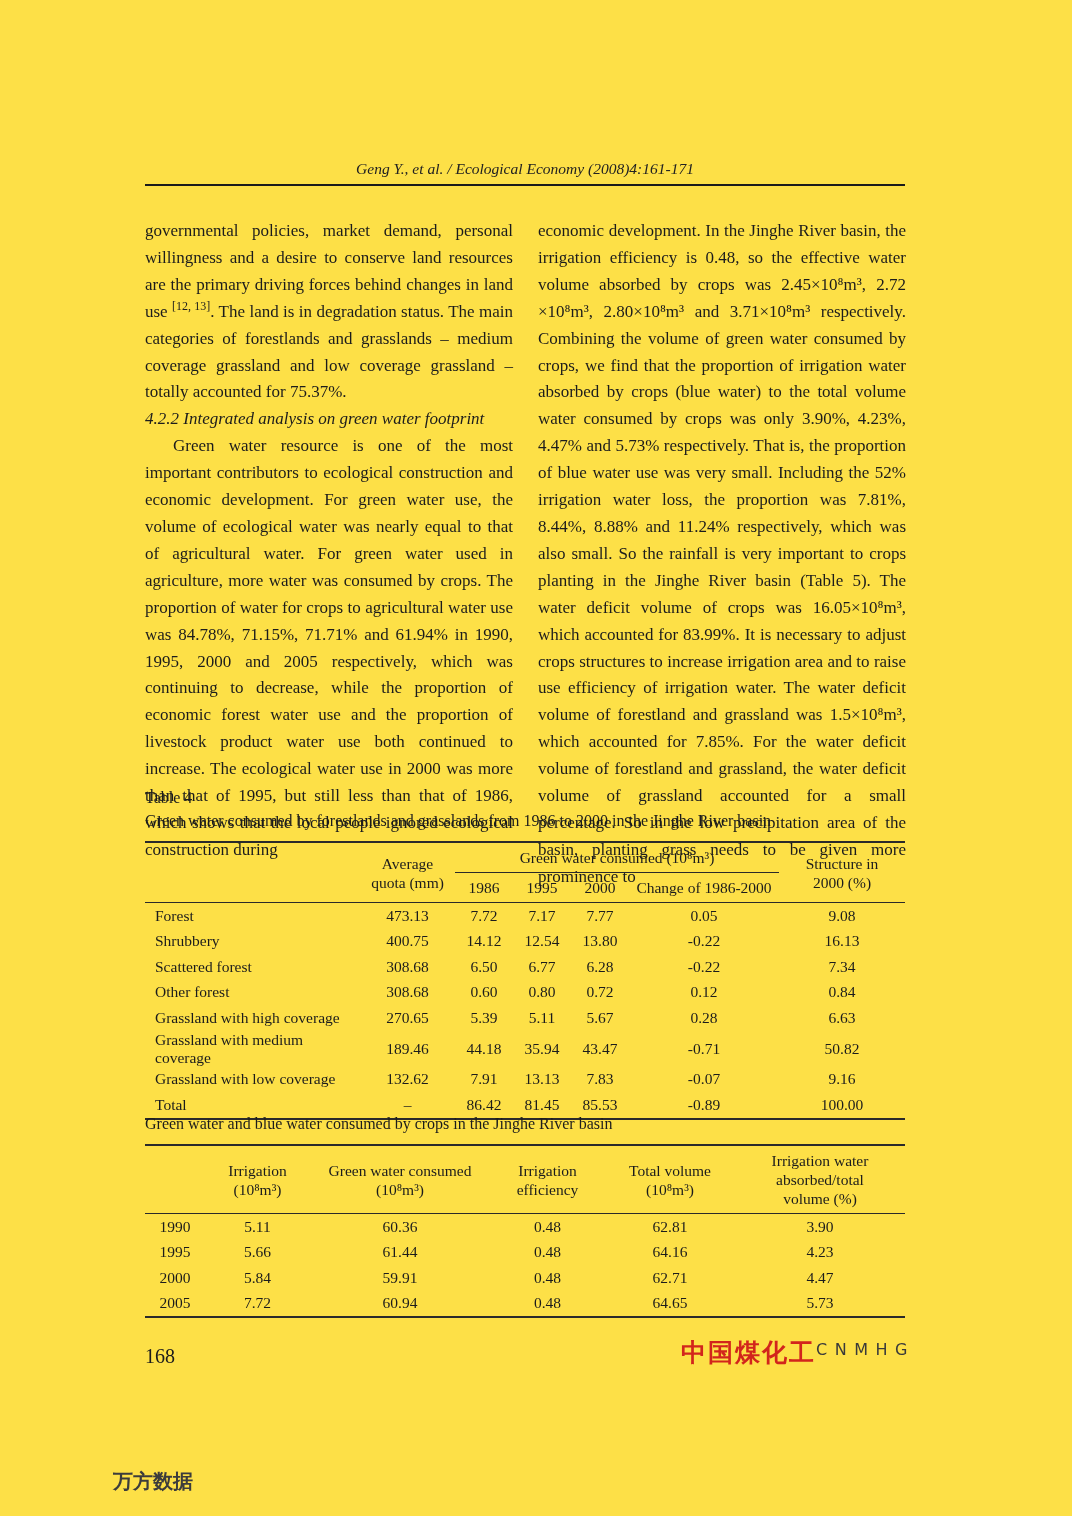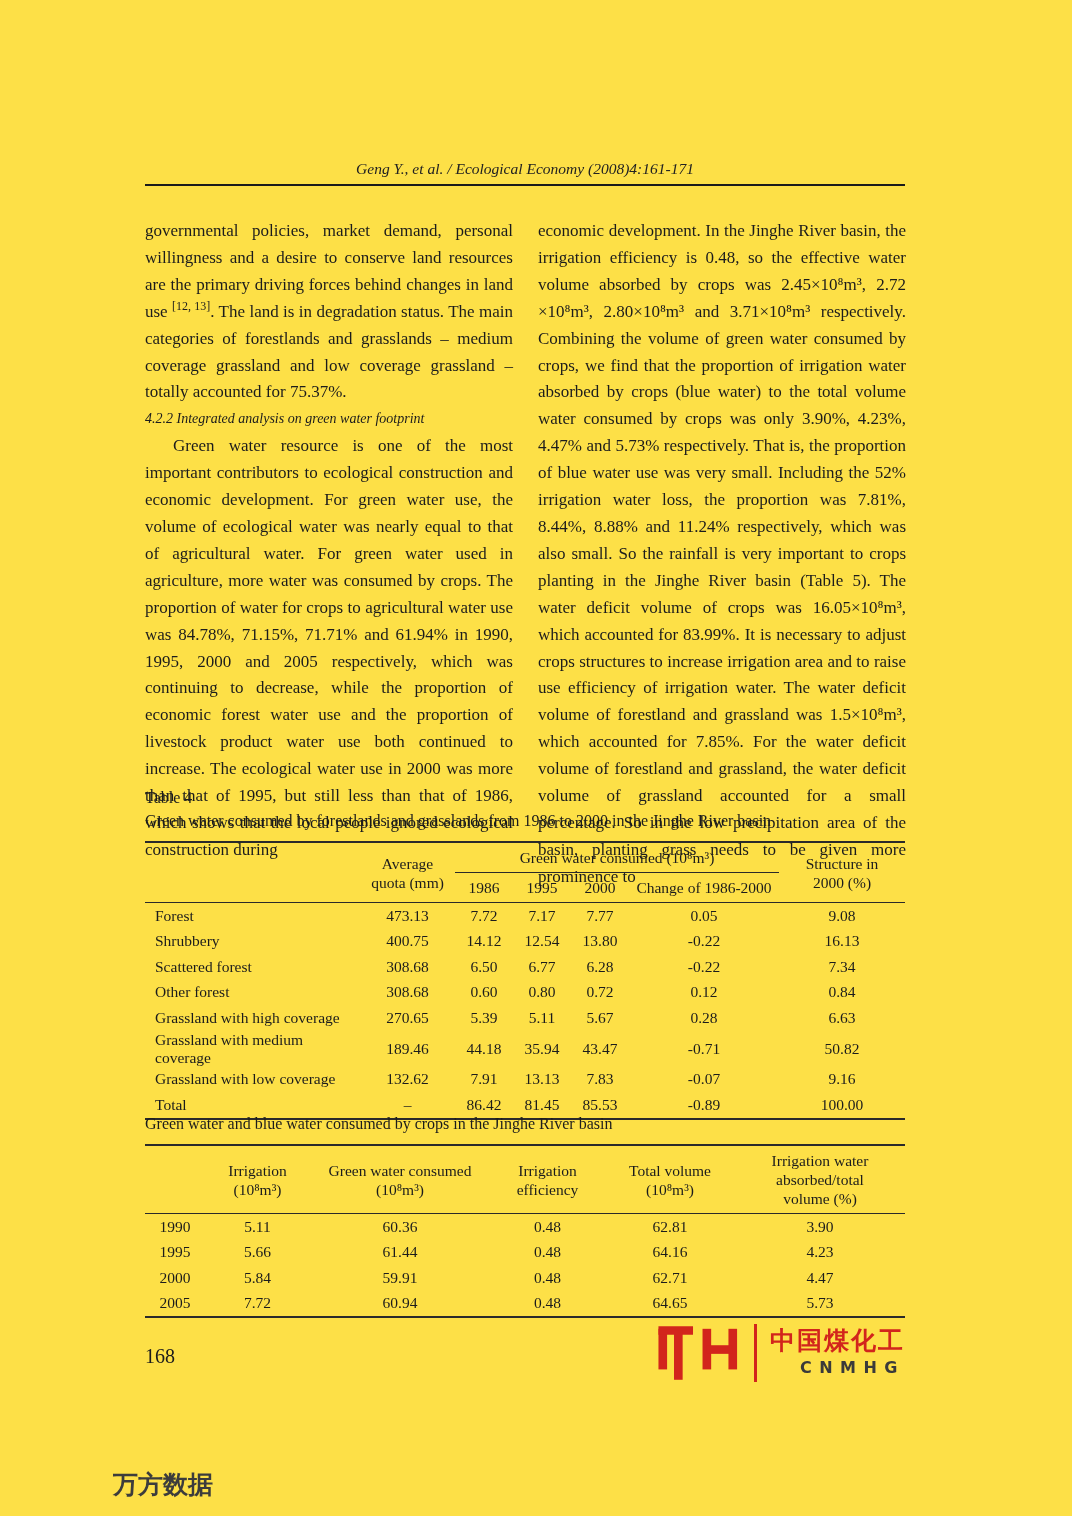--- a/index.html
+++ b/index.html
@@ -22,21 +22,21 @@
   }
   
   .columns{
     position:absolute;top:218px;left:145px;width:762px;
     display:flex;gap:25px;
   }
   .col{width:368px;font-size:17px;line-height:26.9px;text-align:justify;}
   .col p{margin:0;}
   .col sup{font-size:12px;line-height:0;vertical-align:super;}
   .section-heading{
-    font-style:italic;margin:13px 0 7px 0;font-size:14px;
+    font-style:italic;margin:13px 0 7px 0;font-size:17px;
   }
   .indent{text-indent:28px;}
   
   .table-block{position:absolute;left:145px;width:760px;}
   .tb4{top:786px;}
   .tb5{top:1112px;}
   .table-caption{font-size:16px;line-height:23px;margin:0;}
   .table-title{font-size:16px;line-height:23px;margin:0 0 9px 0;}
   table{border-collapse:collapse;width:760px;font-size:15.5px;color:#1c1c1c;
         border-top:2px solid #2a2a2a;border-bottom:2px solid #2a2a2a;}
@@ -47,32 +47,32 @@
   .gsep{border-bottom:1px solid #2a2a2a;}
   .t4 td:first-child{text-align:left;padding-left:10px;}
   .t5 thead th{border-bottom:1px solid #2a2a2a;}
   
   .page-number{position:absolute;left:145px;top:1345px;font-size:20px;}
   .logo{
     position:absolute;top:1314px;left:655px;width:250px;height:78px;
     display:flex;align-items:center;gap:13px;
   }
   .logo-divider{width:3px;height:58px;background:#d2251c;}
-  .logo-text{display:flex;flex-direction:column;justify-content:center;text-align:right;}
+  .logo-text{display:flex;flex-direction:row;justify-content:center;text-align:right;}
   .logo-cn{
     font-family:"DejaVu Sans",sans-serif;font-size:25px;font-weight:bold;
     color:#d2251c;letter-spacing:2px;line-height:30px;white-space:nowrap;
   }
   .logo-en{
     font-family:"DejaVu Sans",sans-serif;font-size:16px;color:#3a3a3a;
-    letter-spacing:7.5px;line-height:24px;font-weight:bold;
+    letter-spacing:7.5px;line-height:24px;
   }
   .watermark{
     position:absolute;left:113px;top:1468px;
-    font-family:Liberation Sans, sans-serif;font-size:25px;font-weight:bold;color:#3c3c3c;
+    font-family:Liberation Sans, sans-serif;font-size:20px;font-weight:bold;color:#3c3c3c;
   }
 </style>
 </head>
 <body>
 
 <div class="page">
 
   <div class="running-head">Geng Y., et al. / Ecological Economy (2008)4:161-171</div>
   <div class="head-rule"></div>
 

